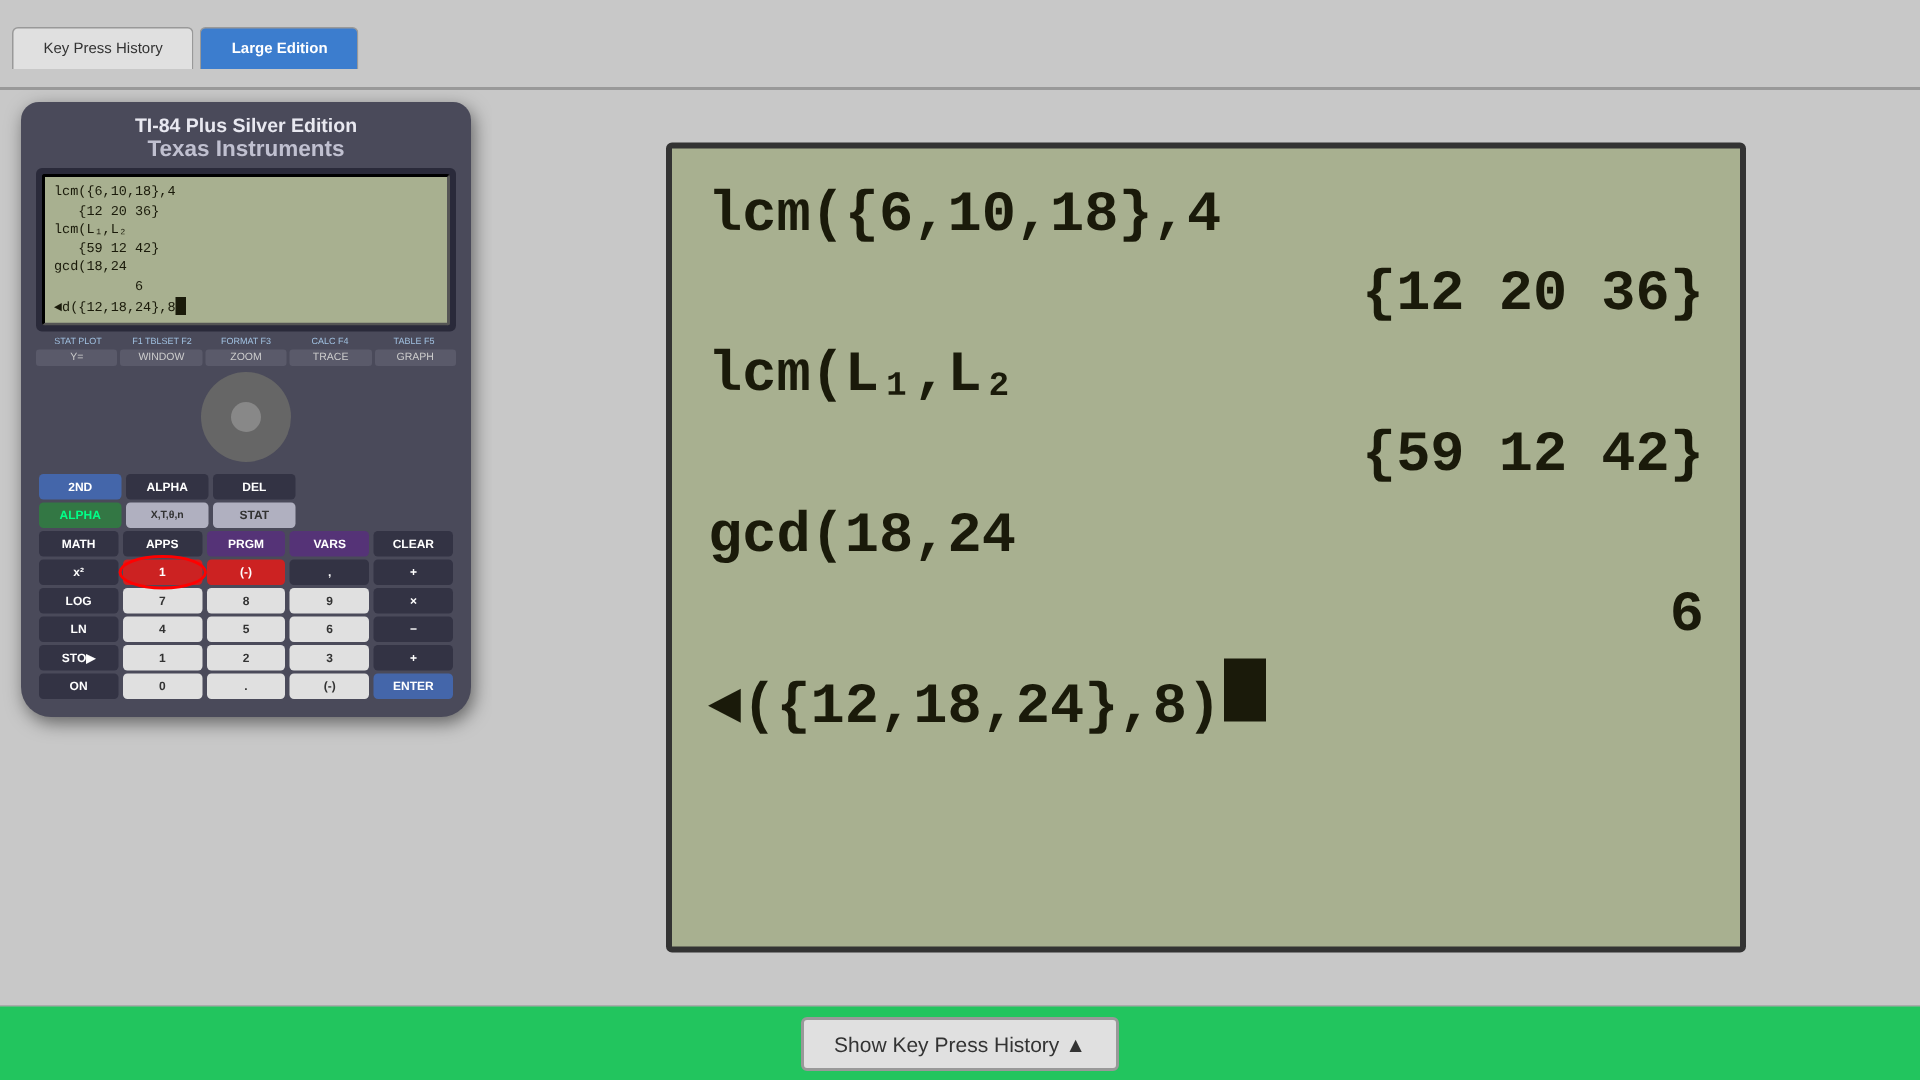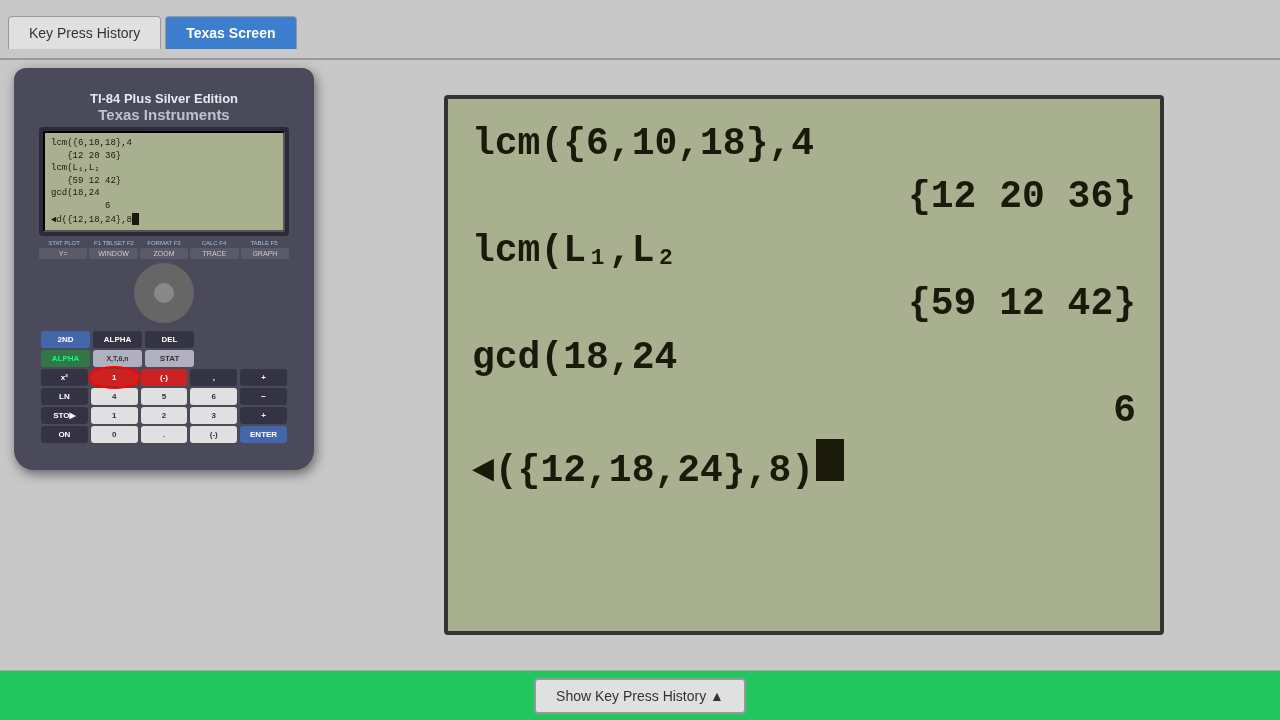--- a/index.html
+++ b/index.html
@@ -23,21 +23,21 @@
       gap: 4px;
       height: 60px;
       flex-shrink: 0;
     }
     .tab {
       padding: 8px 20px;
       border: 1px solid #999;
       border-bottom: none;
       border-radius: 4px 4px 0 0;
       cursor: pointer;
-      font-size: 14px;
+      font-size: 10px;
       background: #e0e0e0;
       color: #333;
     }
     .tab.active {
       background: #3c7dce;
       color: white;
       font-weight: bold;
     }
 
     
@@ -57,21 +57,21 @@
       justify-content: center;
       padding: 8px;
       overflow: hidden;
     }
 
     
     .calculator {
       width: 300px;
       background: #4a4a5a;
       border-radius: 12px 12px 20px 20px;
-      padding: 23px;
+      padding: 8px;
       box-shadow: 2px 4px 12px rgba(0,0,0,0.5);
     }
 
     .calc-header {
       text-align: center;
       color: #e8e8f0;
       font-size: 11px;
       font-weight: bold;
       margin-bottom: 2px;
     }
@@ -281,21 +281,21 @@
       font-size: 14px;
       cursor: pointer;
       color: #333;
     }
   </style>
 </head>
 <body>
 
 <div class="tab-bar">
   <div class="tab">Key Press History</div>
-  <div class="tab active">Texas Screen</div>
+  <div class="tab active">Large Edition</div>
 </div>
 
 <div class="main-area">
 
   <div class="left-panel">
     <div class="calculator">
       <div class="calc-header">
         <div class="model">TI-84 Plus Silver Edition</div>
         <div class="brand">Texas Instruments</div>
       </div>
@@ -342,32 +342,46 @@
           <div style="flex:2"></div>
         </div>
 
         <div class="btn-row">
           <button class="calc-btn green-btn">ALPHA</button>
           <button class="calc-btn light-btn" style="color:#333;font-size:7px">X,T,θ,n</button>
           <button class="calc-btn light-btn" style="color:#333">STAT</button>
           <div style="flex:2"></div>
         </div>
 
+        <div class="btn-row">
+          <button class="calc-btn dark-btn">MATH</button>
+          <button class="calc-btn dark-btn">APPS</button>
+          <button class="calc-btn purple-btn">PRGM</button>
+          <button class="calc-btn purple-btn">VARS</button>
+          <button class="calc-btn dark-btn">CLEAR</button>
+        </div>
 
 
         <div class="btn-row">
           <button class="calc-btn dark-btn">x²</button>
           <button class="calc-btn red-btn highlighted" style="position:relative">
             <span style="position:relative;z-index:1">1</span>
           </button>
           <button class="calc-btn red-btn">(-)</button>
           <button class="calc-btn dark-btn">,</button>
           <button class="calc-btn dark-btn">+</button>
         </div>
 
+        <div class="btn-row">
+          <button class="calc-btn dark-btn">LOG</button>
+          <button class="calc-btn white-btn">7</button>
+          <button class="calc-btn white-btn">8</button>
+          <button class="calc-btn white-btn">9</button>
+          <button class="calc-btn dark-btn">×</button>
+        </div>
 
         <div class="btn-row">
           <button class="calc-btn dark-btn">LN</button>
           <button class="calc-btn white-btn">4</button>
           <button class="calc-btn white-btn">5</button>
           <button class="calc-btn white-btn">6</button>
           <button class="calc-btn dark-btn">−</button>
         </div>
 
         <div class="btn-row">

